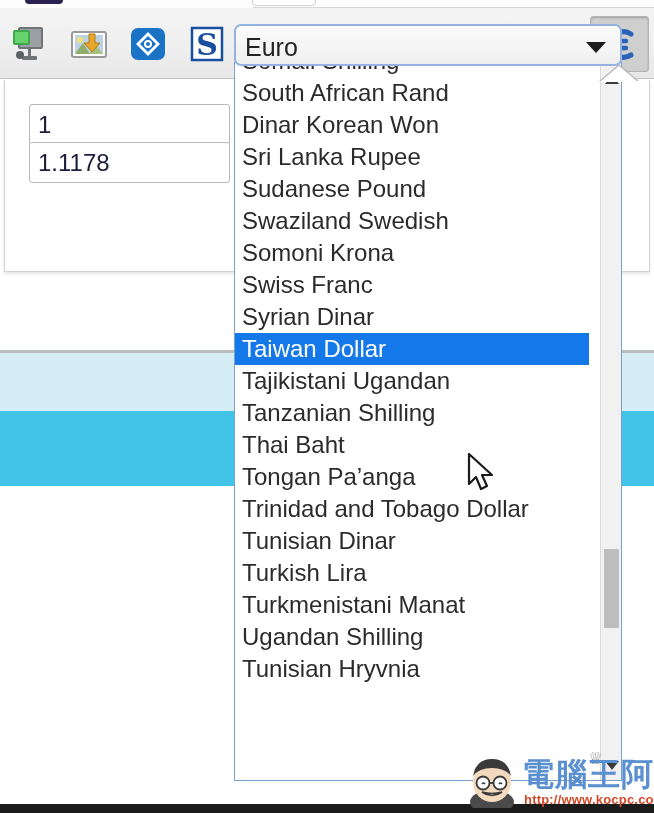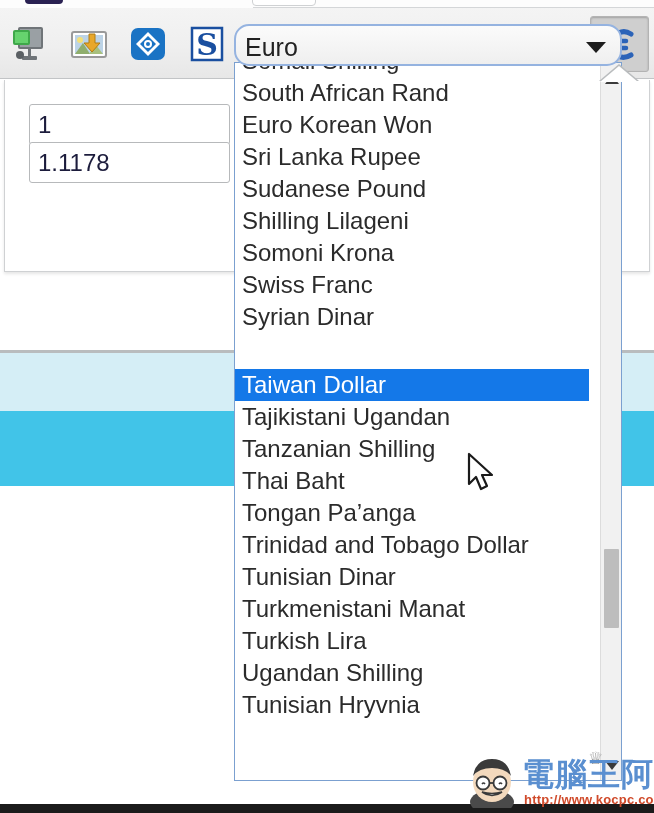--- a/index.html
+++ b/index.html
@@ -164,21 +164,21 @@
   .fld-amount { top: 24px; }
   .fld-result { top: 62px; }
 
   
   .combo {
     position: absolute;
     left: 234px; top: 24px;
     width: 388px; height: 42px;
     background: linear-gradient(to bottom, #fbfbfb 0%, #efefef 100%);
     border: 2px solid #95b3e0;
-    border-radius: 15px;
+    border-radius: 7px;
     box-sizing: border-box;
     z-index: 30;
   }
   .combo-label {
     position: absolute;
     left: 9px; top: 5px;
     font-size: 25px;
     color: #222222;
     line-height: 32px;
     white-space: nowrap;
@@ -217,21 +217,20 @@
     font-size: 24px;
     color: #2b2b2b;
     white-space: nowrap;
     box-sizing: border-box;
     font-family: "Liberation Sans", sans-serif;
   }
   .dd-item.selected {
     background: #1478e8;
     color: #ffffff;
     width: 354px;
-    margin-top: 36px;
   }
 
   
   .dd-scroll {
     position: absolute;
     right: 0; top: 0;
     width: 21px;
     height: 717px;
     background: #f1f1f1;
     border-left: 1px solid #dcdcdc;
@@ -443,36 +442,36 @@
 
   <div class="combo">
     <div class="combo-label">Euro</div>
     <div class="combo-arrow"></div>
   </div>
 
   <div class="dropdown">
     <div class="dd-list" id="dd-list">
         <div class="dd-item">Somali Shilling</div>
         <div class="dd-item">South African Rand</div>
-        <div class="dd-item">Euro Korean Won</div>
+        <div class="dd-item">Dinar Korean Won</div>
         <div class="dd-item">Sri Lanka Rupee</div>
         <div class="dd-item">Sudanese Pound</div>
-        <div class="dd-item">Shilling Lilageni</div>
+        <div class="dd-item">Swaziland Swedish</div>
         <div class="dd-item">Somoni Krona</div>
         <div class="dd-item">Swiss Franc</div>
         <div class="dd-item">Syrian Dinar</div>
         <div class="dd-item selected">Taiwan Dollar</div>
         <div class="dd-item">Tajikistani Ugandan</div>
         <div class="dd-item">Tanzanian Shilling</div>
         <div class="dd-item">Thai Baht</div>
         <div class="dd-item">Tongan Pa’anga</div>
         <div class="dd-item">Trinidad and Tobago Dollar</div>
         <div class="dd-item">Tunisian Dinar</div>
+        <div class="dd-item">Turkish Lira</div>
         <div class="dd-item">Turkmenistani Manat</div>
-        <div class="dd-item">Turkish Lira</div>
         <div class="dd-item">Ugandan Shilling</div>
         <div class="dd-item">Tunisian Hryvnia</div>
       </div>
     <div class="dd-scroll">
       <div class="dd-arrow-up"></div>
       <div class="dd-thumb"></div>
       <div class="dd-arrow-down"></div>
     </div>
   </div>
 

